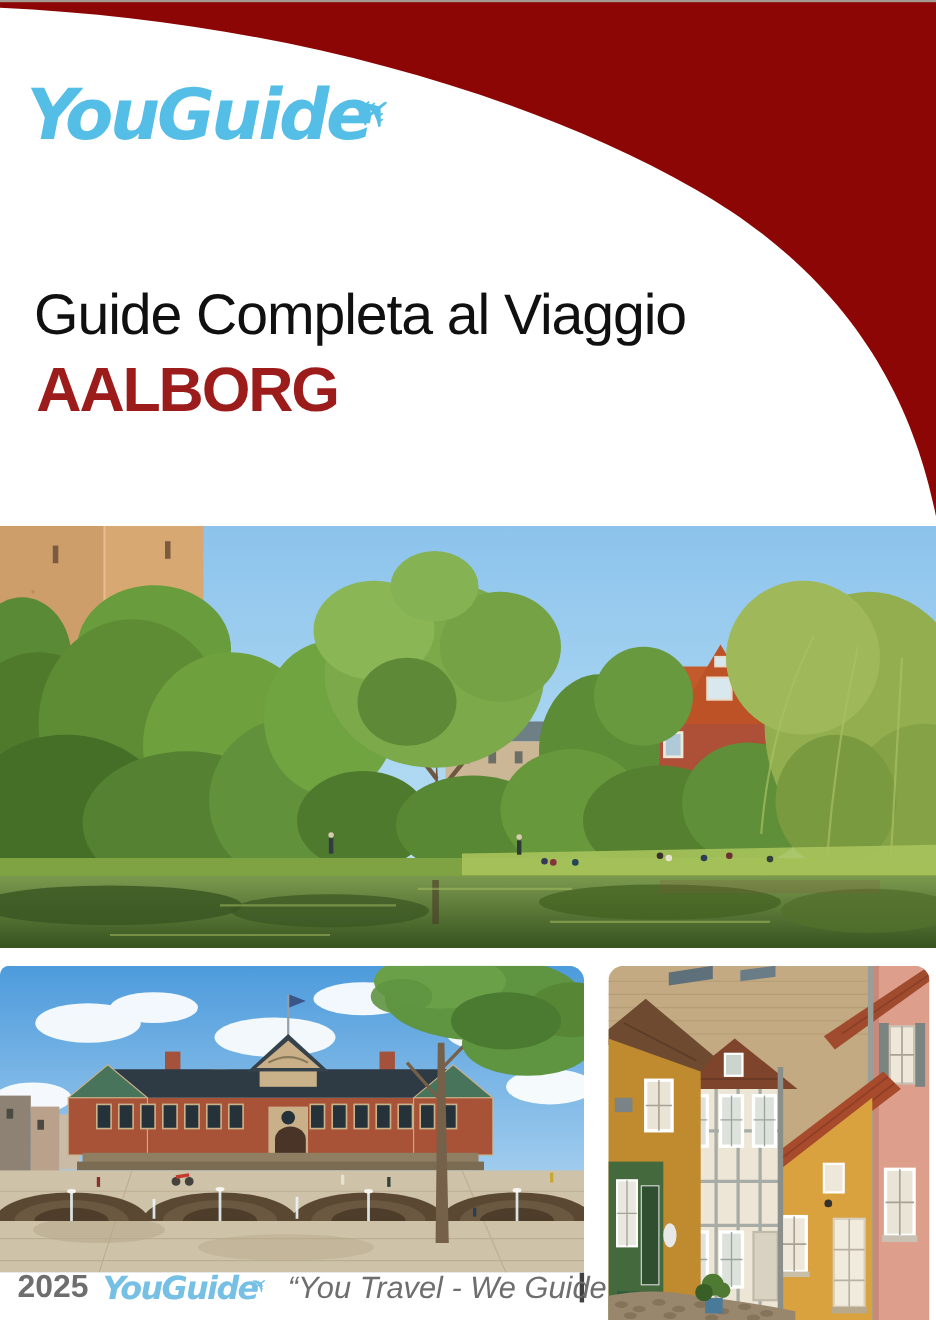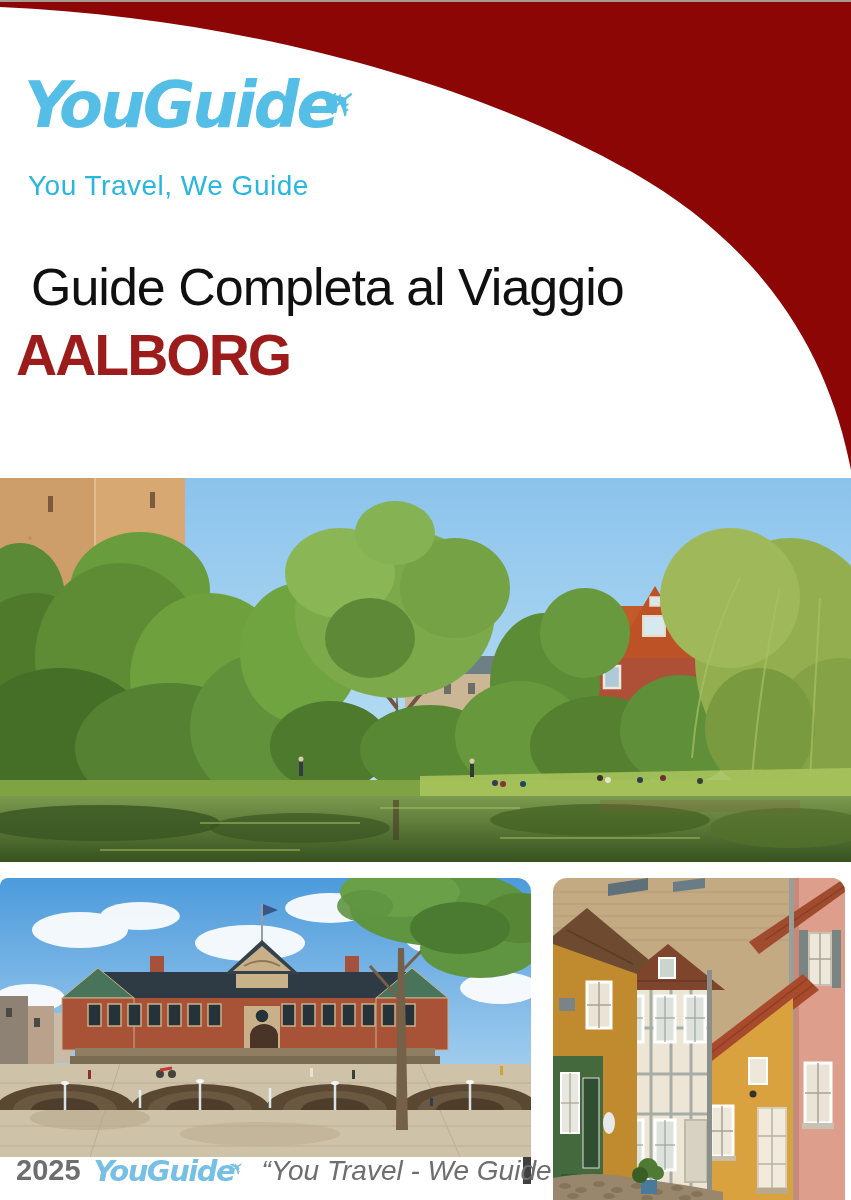--- a/index.html
+++ b/index.html
@@ -21,32 +21,32 @@
   }
   .tagline{
     position:absolute;left:28px;top:170px;font-size:28px;color:#29b6df;
     letter-spacing:.5px;
   }
   .page-title{
     position:absolute;left:31px;top:260px;font-size:52px;color:#101010;
     letter-spacing:-1px;line-height:1.05;white-space:nowrap;
   }
   .city-title{
-    position:absolute;left:16px;top:326px;font-size:57px;font-weight:bold;
+    position:absolute;left:33px;top:326px;font-size:57px;font-weight:bold;
     color:#9c1b1b;letter-spacing:-2px;line-height:1.05;white-space:nowrap;
   }
   .photo{position:absolute;overflow:hidden;}
   .photo-main{left:0;top:478px;width:851px;height:384px;}
   .photo-bl{left:0;top:878px;width:531px;height:279px;border-radius:8px 14px 0 0;}
   .photo-br{left:553px;top:878px;width:292px;height:322px;border-radius:14px 14px 0 0;}
   .photo svg{display:block;}
   .footer-bar{
     position:absolute;left:0;top:1157px;width:531px;height:27px;background:#ffffff;
     display:flex;align-items:center;gap:13px;padding-left:16px;box-sizing:border-box;
-    border-right:8px solid #404040;white-space:nowrap;
+    border-right:4px solid #404040;white-space:nowrap;
   }
   .footer-year{font-size:29px;font-weight:bold;color:#6e6e6e;}
   .footer-logo{
     font-family:"DejaVu Sans",sans-serif;font-style:italic;font-weight:bold;
     font-size:29px;letter-spacing:-1.5px;color:#76bfe5;
   }
   .footer-plane{
     display:inline-block;font-size:19px;color:#76bfe5;font-style:normal;
     transform:rotate(-38deg) translate(-1px,-8px);
   }
@@ -58,21 +58,20 @@
 <div class="page">
 
   <svg class="header-curve" viewBox="0 0 851 478" width="851" height="478" aria-hidden="true">
     <path d="M0,0 H851 V470 C830,362 772,252 632,172 C472,81 242,18 0,7 Z" fill="#8C0605"></path>
   </svg>
   <div class="top-line"></div>
 
   <div class="logo-block">
     <span class="logo-script">YouGuide</span><span class="logo-plane">✈</span>
   </div>
-  <div class="tagline">You Travel, We Guide</div>
 
   <div class="page-title">Guide Completa al Viaggio</div>
   <div class="city-title">AALBORG</div>
 
   <div class="photo photo-main">
     <svg viewBox="0 0 851 384" width="851" height="384" preserveAspectRatio="none" aria-hidden="true">
       <defs>
         <linearGradient id="sky1" x1="0" y1="0" x2="0" y2="1">
           <stop offset="0" stop-color="#8cc3ec"></stop>
             <stop offset="0.6" stop-color="#afd9f2"></stop>

